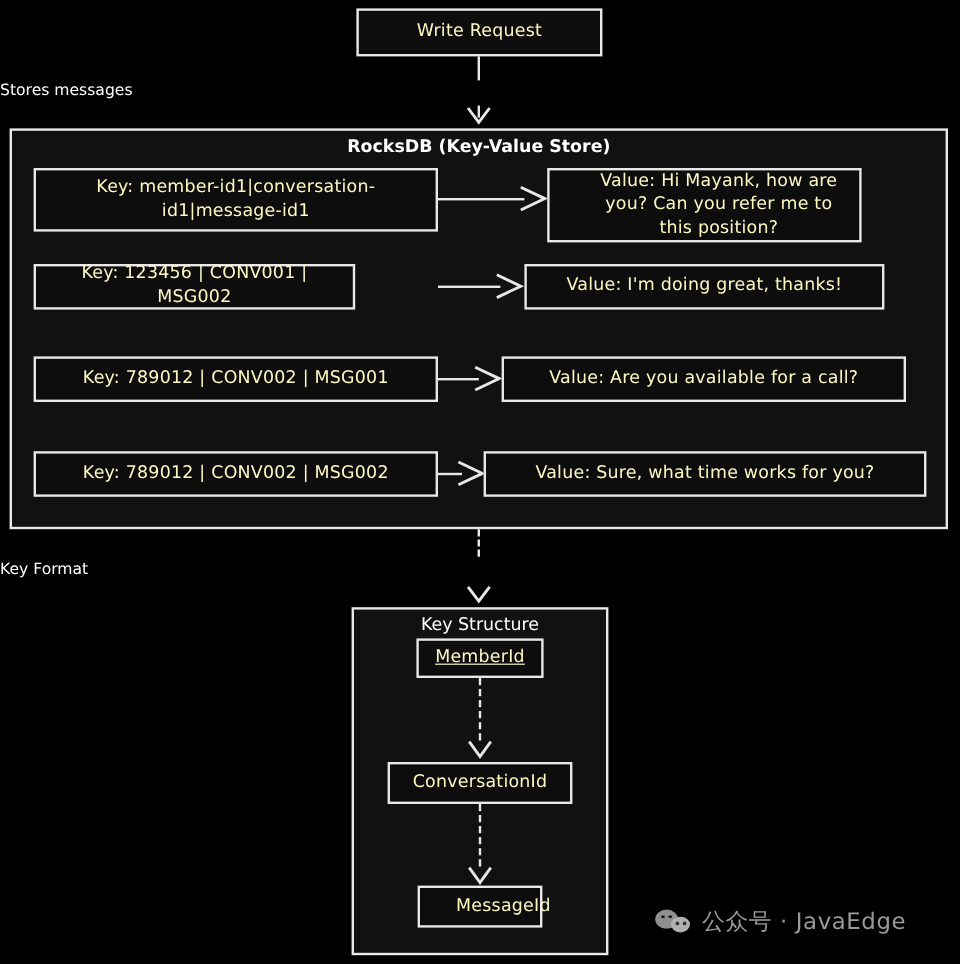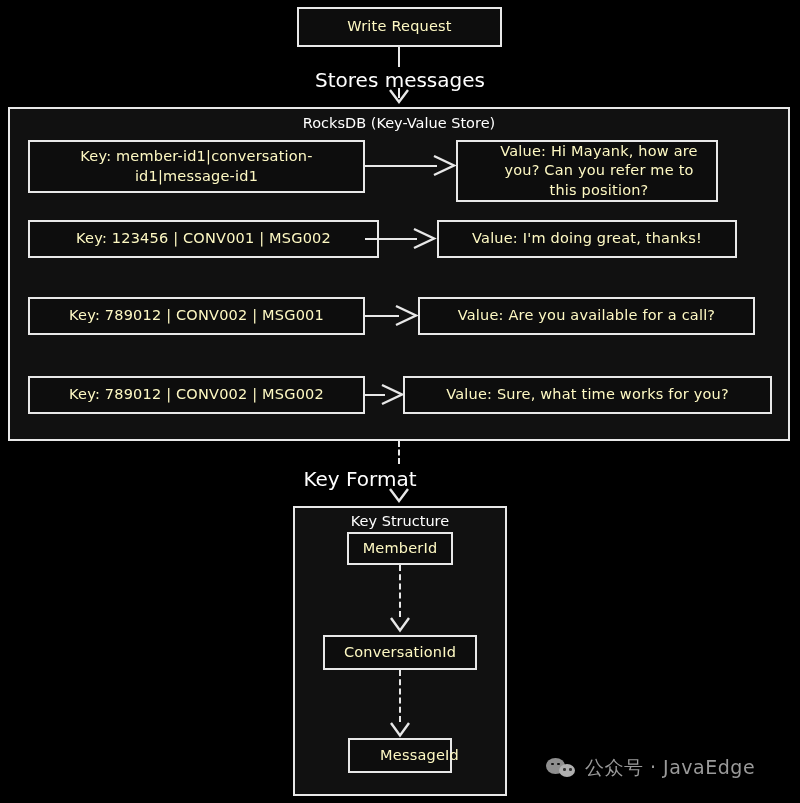--- a/index.html
+++ b/index.html
@@ -38,22 +38,22 @@
     position: absolute;
     box-sizing: border-box;
     border: 2px solid #e8e8e8;
     background: #111111;
   }
 
   .label {
     position: absolute;
     color: #ffffff;
     font-family: "DejaVu Sans", sans-serif;
-    font-size: 20px;
-    text-align: center;
+    font-size: 13px;
+    text-align: left;
     white-space: nowrap;
     background: transparent;
   }
 
   .subtitle {
     position: absolute;
     color: #ffffff;
     font-family: "DejaVu Sans", sans-serif;
     font-size: 14.5px;
     text-align: center;
@@ -119,34 +119,34 @@
 
   <div class="vline" style="left:398px; top:47px; height:20px;"></div>
   <div class="label" style="left:0px; top:68px; width:800px;">Stores messages</div>
   <div class="vline" style="left:398px; top:88px; height:10px;"></div>
   <svg class="arrow-svg" style="left:386px; top:88px;" width="26" height="16">
     <path d="M4,2 L13,14 L22,2" fill="none" stroke="#e8e8e8" stroke-width="2.4"></path>
   </svg>
 
   <div class="container-box" id="rocksdb-panel" style="left:8px; top:107px; width:782px; height:334px;"></div>
 
-  <div class="subtitle" style="left:8px; top:115px; width:782px;">RocksDB (Key-Value Store)</div>
+  <div class="subtitle" style="left:8px; top:115px; width:782px;font-weight:bold;">RocksDB (Key-Value Store)</div>
 
   <div class="node" style="left:28px; top:140px; width:337px; height:53px;">
     <span>Key: member-id1|conversation-id1|message-id1</span>
   </div>
   <div class="hline" style="left:365px; top:165px; width:72px;"></div>
   <svg class="arrow-svg" style="left:432px; top:154px;" width="26" height="24">
     <path d="M2,2 L22,11.5 L2,21" fill="none" stroke="#e8e8e8" stroke-width="2.4"></path>
   </svg>
   <div class="node" style="left:456px; top:140px; width:262px; height:62px;padding-left:32px;">
     <span>Value: Hi Mayank, how are you? Can you refer me to this position?</span>
   </div>
 
-  <div class="node" style="left:28px; top:220px; width:351px; height:38px;">
+  <div class="node" style="left:28px; top:220px; width:268px; height:38px;">
     <span>Key: 123456 | CONV001 | MSG002</span>
   </div>
   <div class="hline" style="left:365px; top:238px; width:52px;"></div>
   <svg class="arrow-svg" style="left:412px; top:227px;" width="26" height="24">
     <path d="M2,2 L22,11.5 L2,21" fill="none" stroke="#e8e8e8" stroke-width="2.4"></path>
   </svg>
   <div class="node" style="left:437px; top:220px; width:300px; height:38px;">
     <span>Value: I'm doing great, thanks!</span>
   </div>
 
@@ -175,21 +175,21 @@
   <div class="vdash" style="left:398px; top:441px; height:23px;"></div>
   <div class="label" style="left:0px; top:467px; width:720px;">Key Format</div>
   <svg class="arrow-svg" style="left:386px; top:487px;" width="26" height="16">
     <path d="M4,2 L13,14 L22,2" fill="none" stroke="#e8e8e8" stroke-width="2.4"></path>
   </svg>
 
   <div class="container-box" id="key-structure-panel" style="left:293px; top:506px; width:214px; height:290px;"></div>
 
   <div class="subtitle" style="left:293px; top:513px; width:214px;">Key Structure</div>
 
-  <div class="node" style="left:347px; top:532px; width:106px; height:33px;">
+  <div class="node" style="left:347px; top:532px; width:106px; height:33px;text-decoration:underline;">
     <span>MemberId</span>
   </div>
   <div class="vdash" style="left:399px; top:565px; height:52px;"></div>
   <svg class="arrow-svg" style="left:387px; top:616px;" width="26" height="17">
     <path d="M4,2 L13,14.5 L22,2" fill="none" stroke="#e8e8e8" stroke-width="2.4"></path>
   </svg>
 
   <div class="node" style="left:323px; top:635px; width:154px; height:35px;">
     <span>ConversationId</span>
   </div>

